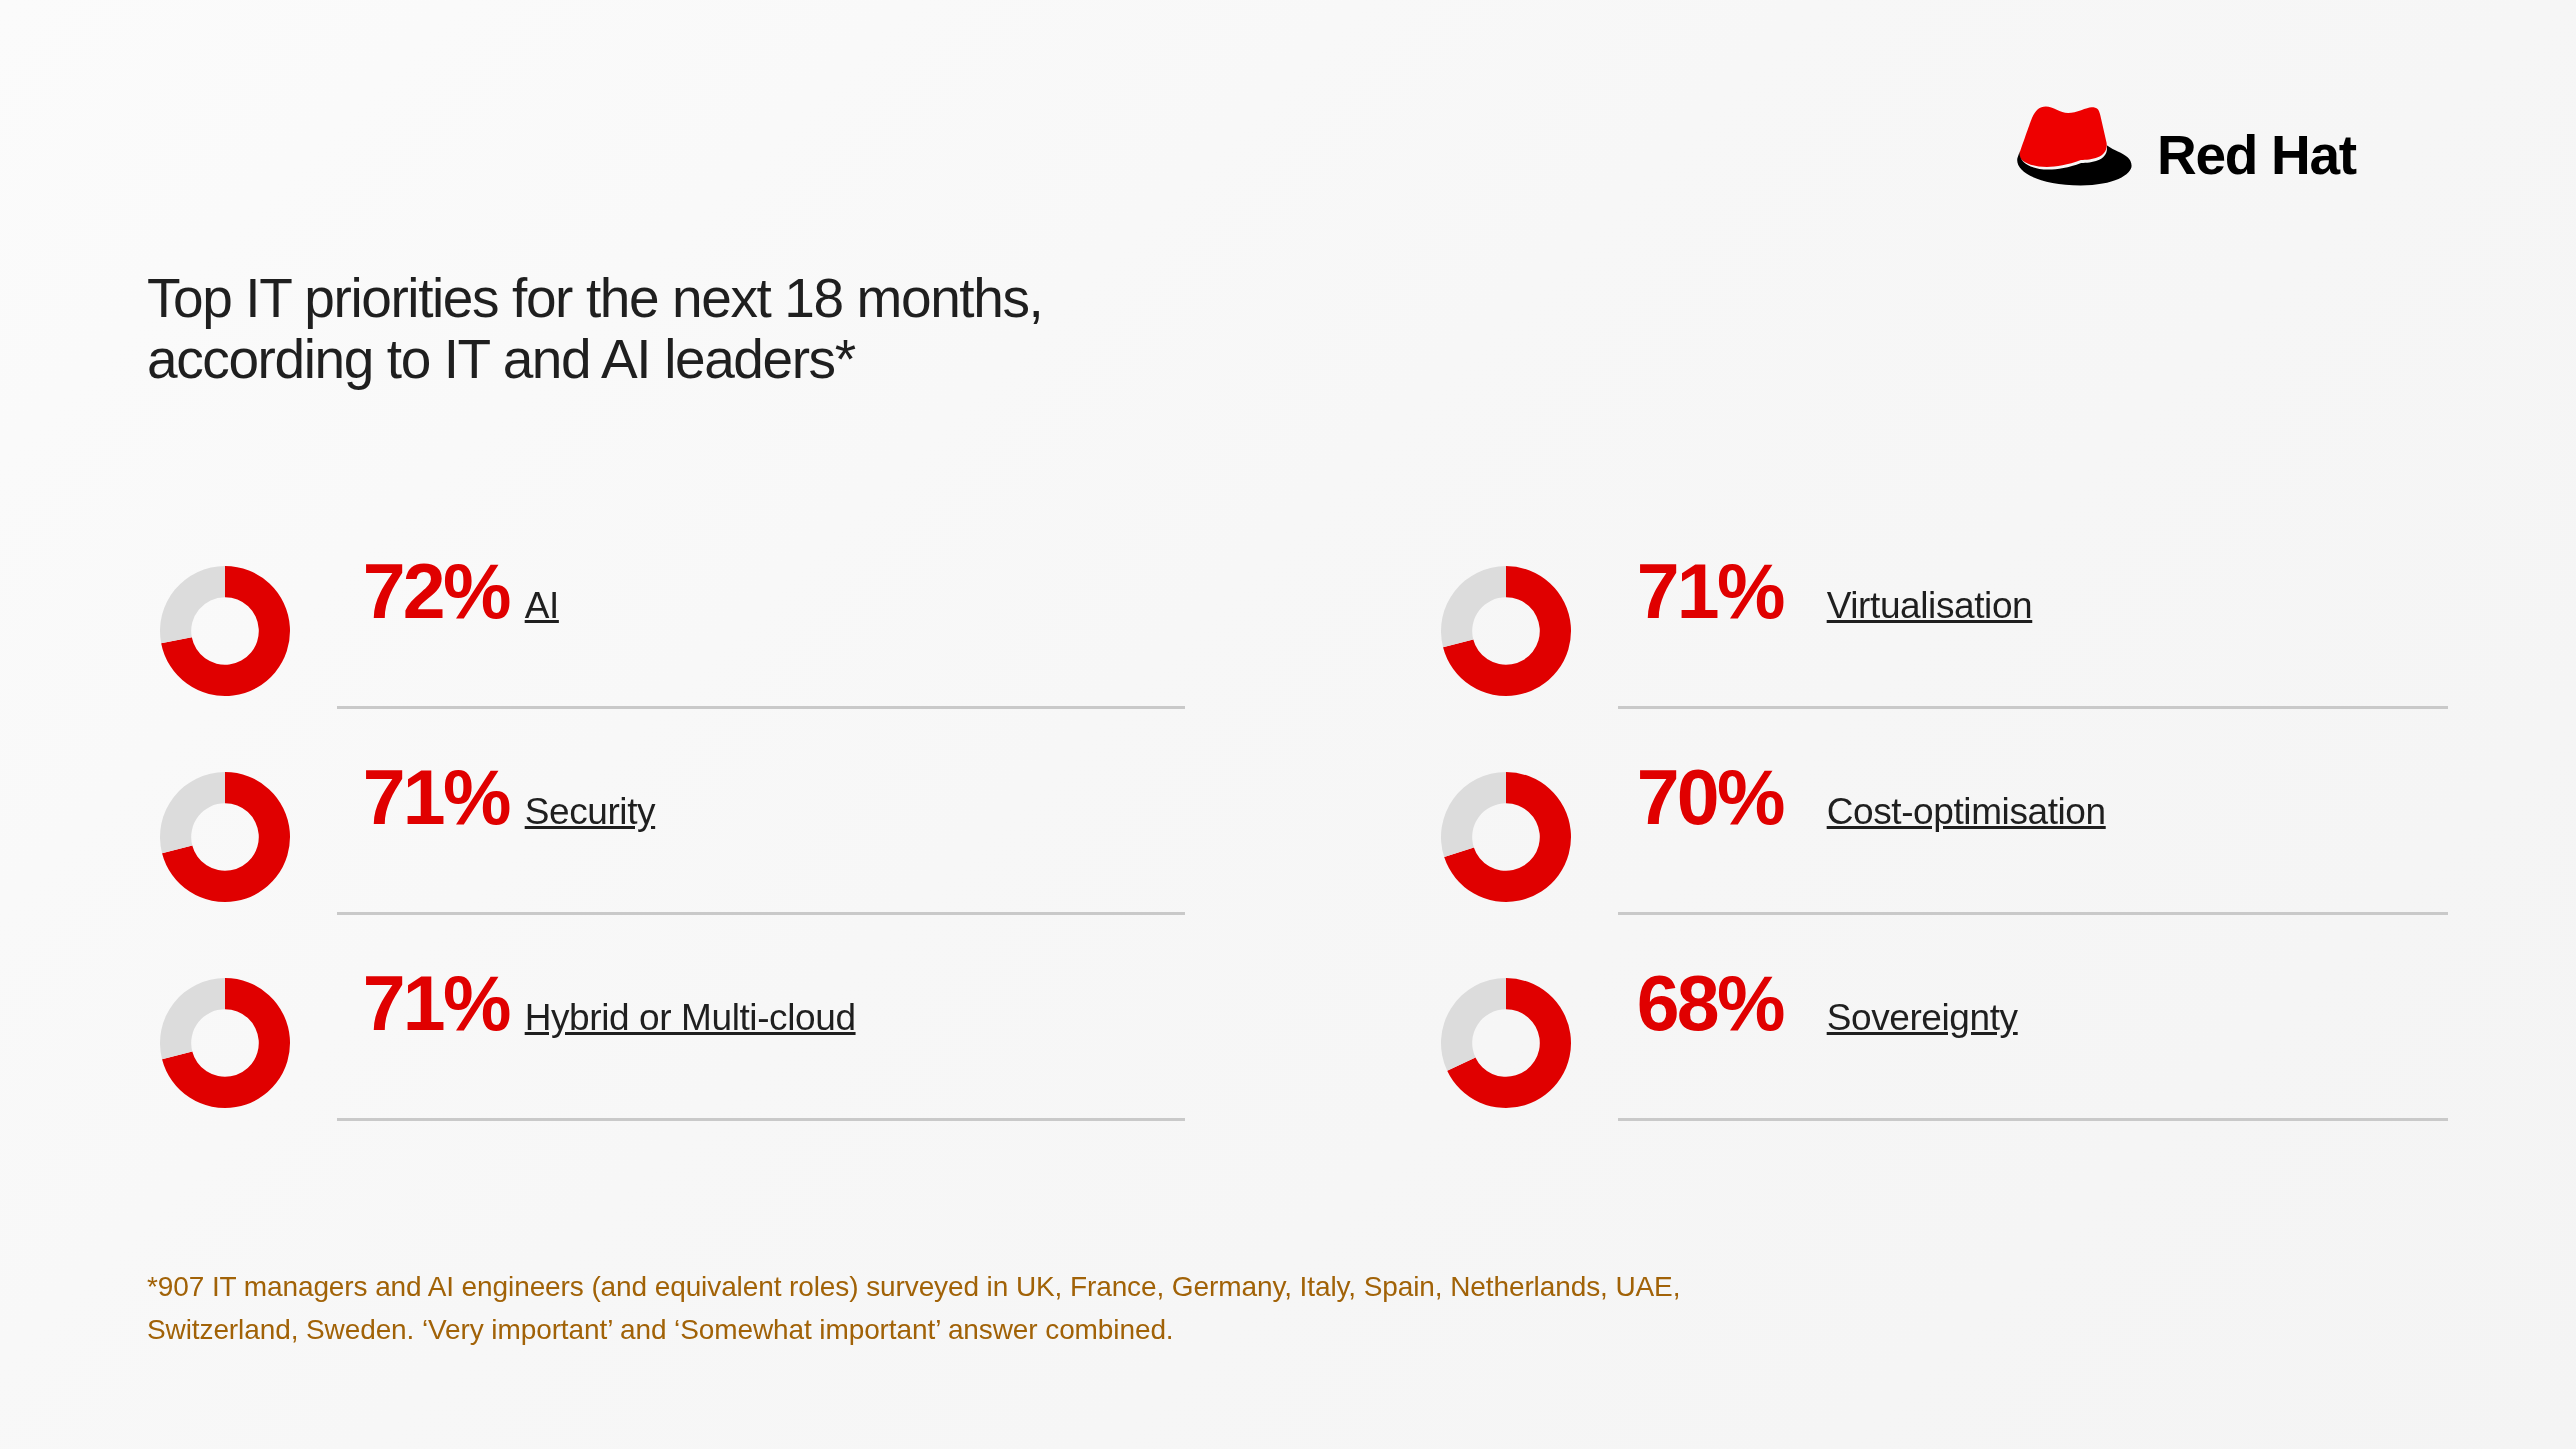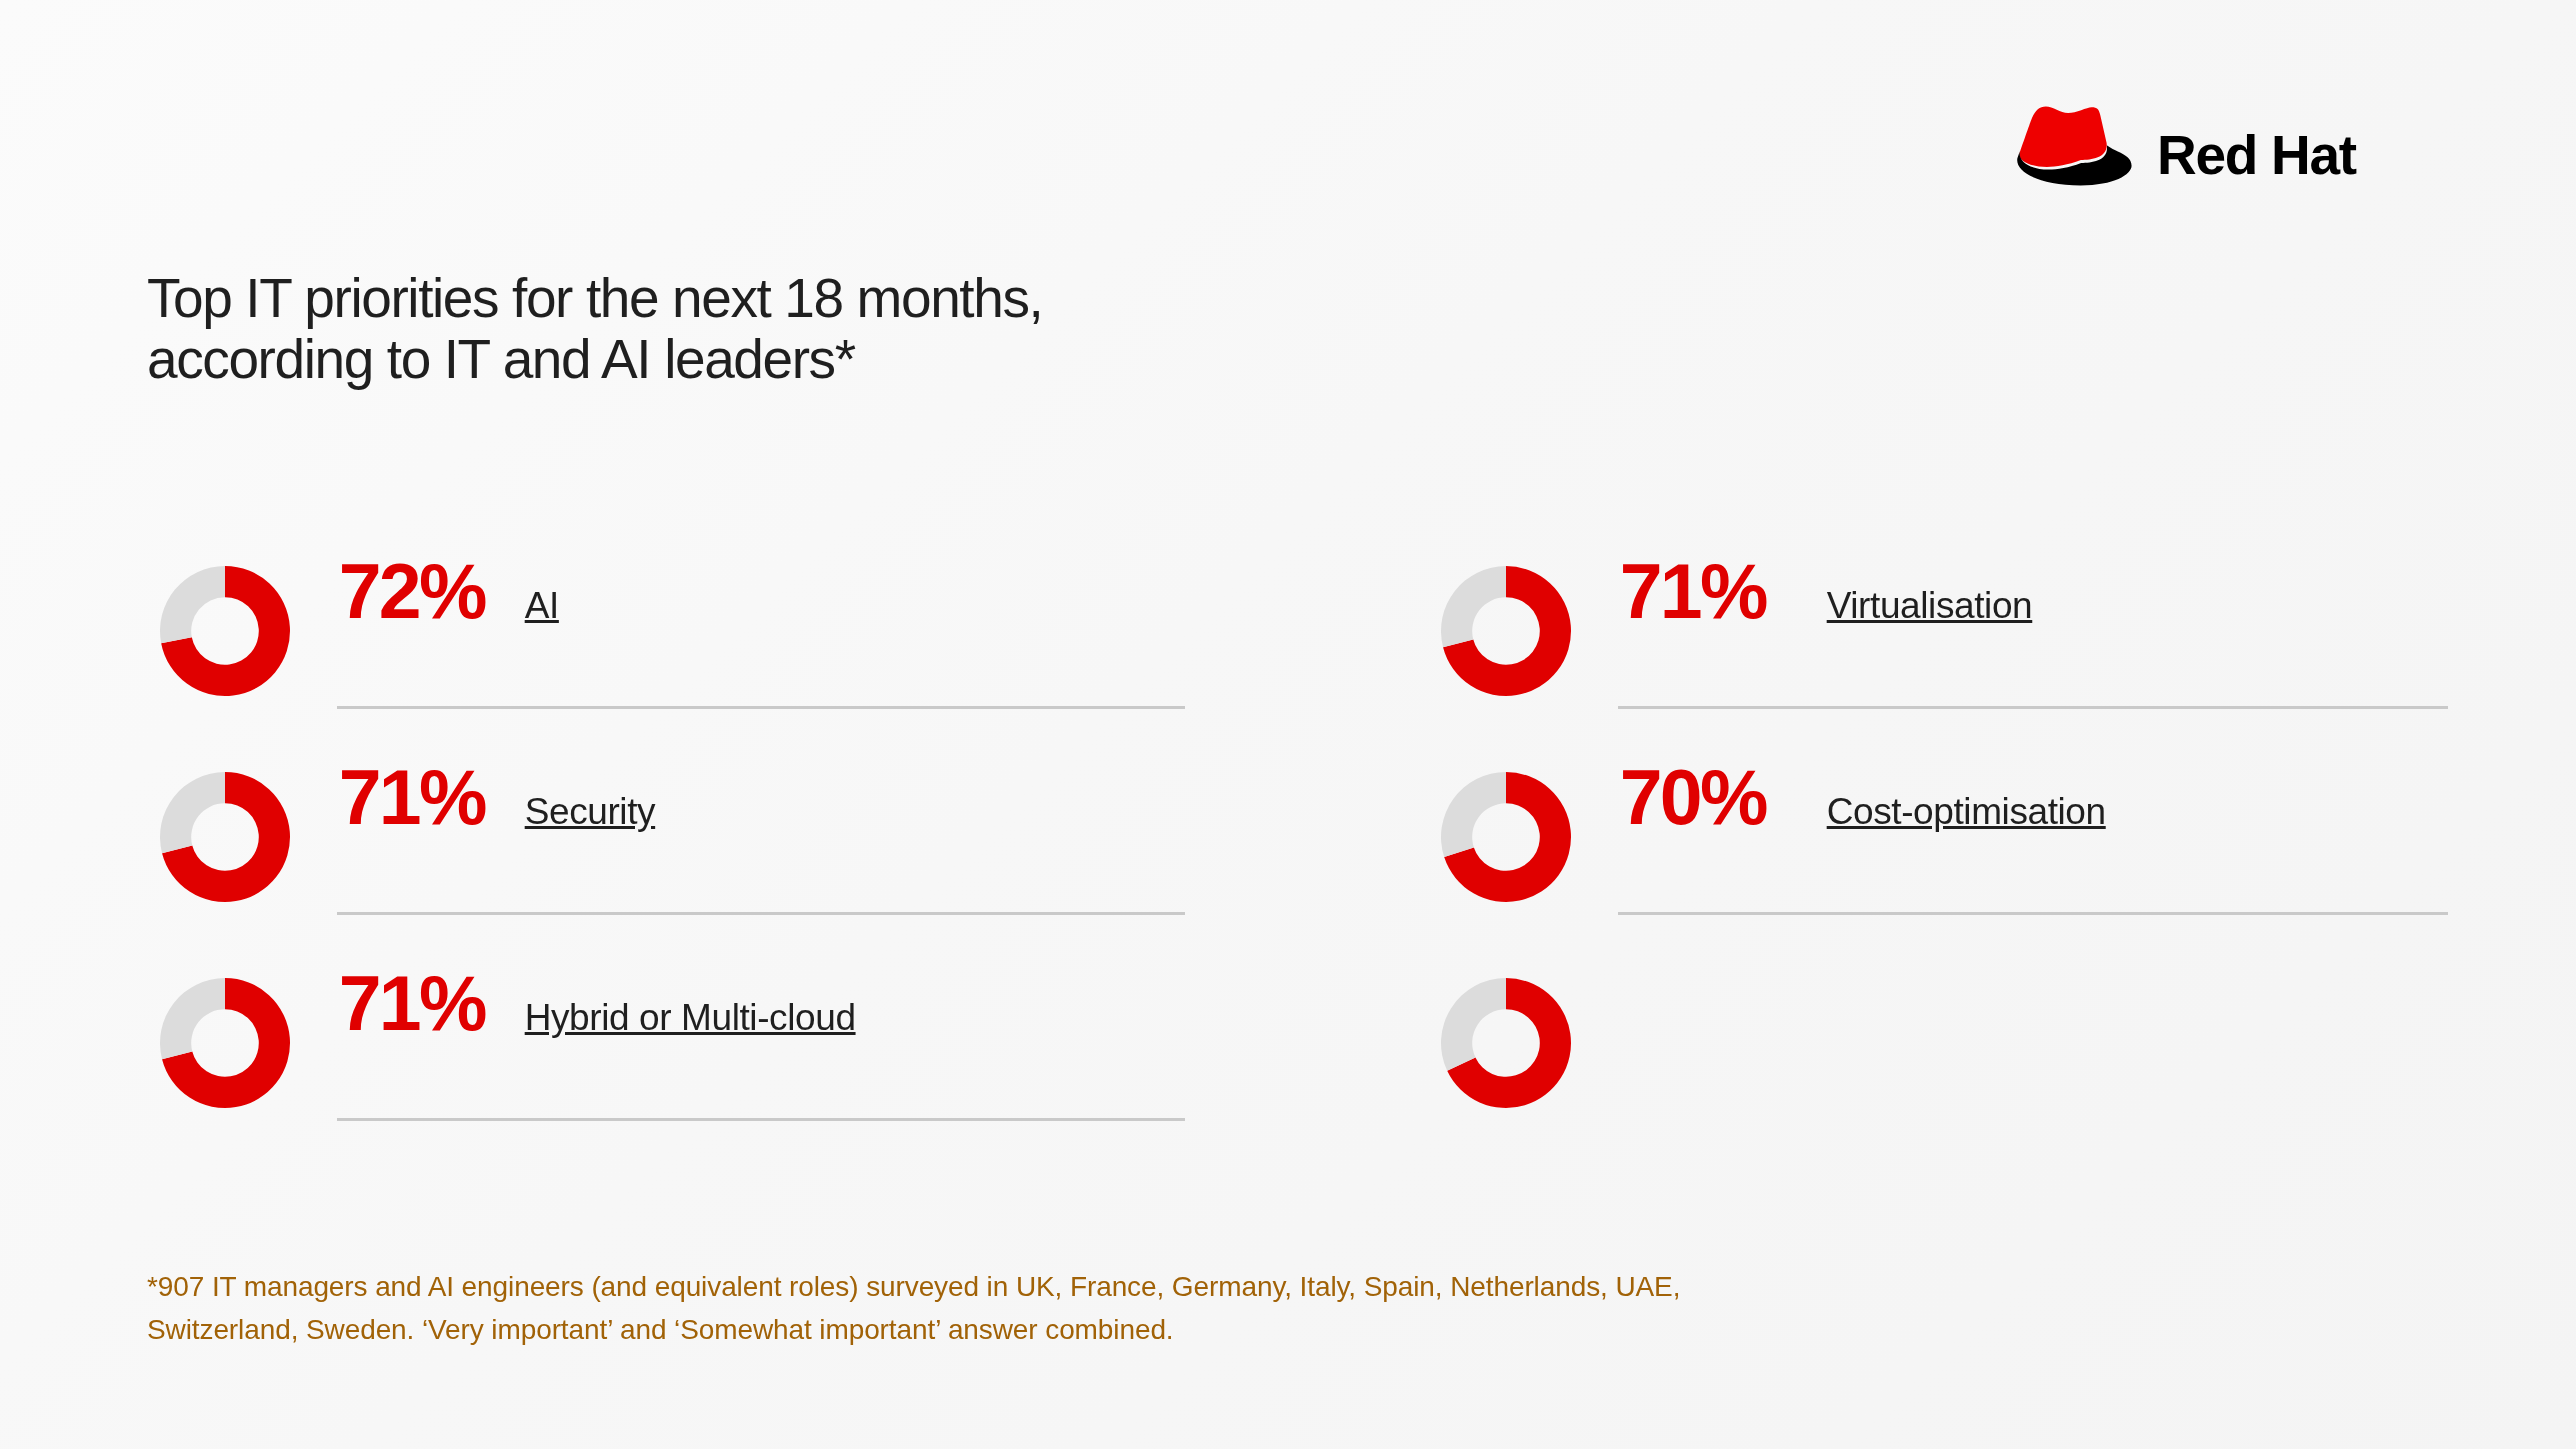--- a/index.html
+++ b/index.html
@@ -75,20 +75,21 @@
   }
   .pct {
     color:#e00000;
     font-size:77px;
     font-weight:700;
     letter-spacing:-2.7px;
     line-height:1;
     white-space:nowrap;
     padding-left:25px;
     min-width:195px;
+    text-align:right;
   }
   .label {
     color:#1f1f1f;
     font-size:37px;
     font-weight:400;
     letter-spacing:-0.4px;
     line-height:1;
     white-space:nowrap;
     text-decoration:underline;
   }
@@ -210,20 +211,27 @@
         </div>
         <span class="divider"></span>
       </div>
     </div>
 
     <div class="stat-row">
       <span class="donut"><svg viewBox="0 0 120 120" width="156" height="156">
             <path d="M60 10 A50 50 0 1 1 14.75864737669901 81.2889645782536 L36.47449663588348 71.07026158069188 A26 26 0 1 0 60 34 Z" fill="#e00000"></path>
             <path d="M14.75864737669901 81.2889645782536 A50 50 0 0 1 59.99999999999999 10 L59.99999999999999 34 A26 26 0 0 0 36.47449663588348 71.07026158069188 Z" fill="#dcdcdc"></path>
           </svg></span>
+      <div class="stat-body">
+        <div class="stat-inner">
+          <span class="pct">68%</span>
+          <span class="label">Sovereignty</span>
+        </div>
+        <span class="divider"></span>
+      </div>
     </div>
 
   </div>
 </div>
 
 <p class="footnote">
   <span>*907 IT managers and AI engineers (and equivalent roles) surveyed in UK, France, Germany, Italy, Spain, Netherlands, UAE,</span>
   <span>Switzerland, Sweden. ‘Very important’ and ‘Somewhat important’ answer combined.</span>
 </p>
 

